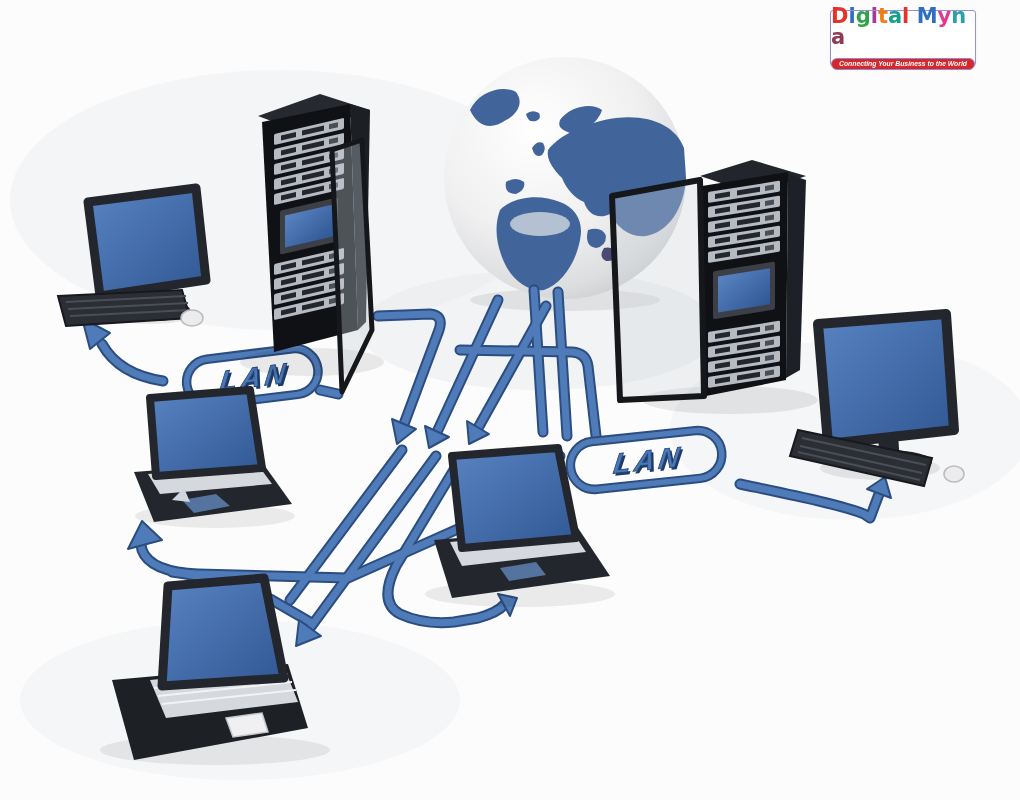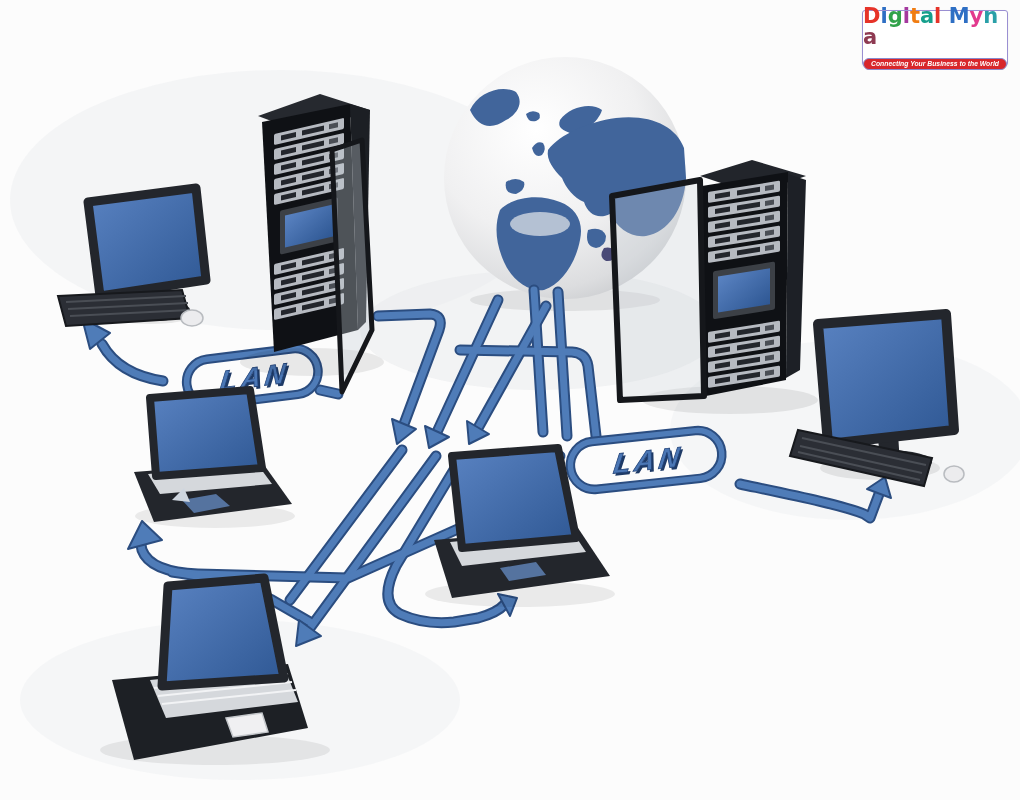--- a/index.html
+++ b/index.html
@@ -7,21 +7,21 @@
   svg{position:absolute;left:0;top:0;}
   
   .pipe-under{stroke:#2b4d80;stroke-width:11;fill:none;stroke-linecap:round;stroke-linejoin:round;}
   .pipe-over{stroke:#4f7cb8;stroke-width:7;fill:none;stroke-linecap:round;stroke-linejoin:round;}
   .arrow{fill:#4f7cb8;stroke:#2b4d80;stroke-width:2;stroke-linejoin:round;}
   .lan-rect-under{fill:none;stroke:#2b4d80;stroke-width:9.5;}
   .lan-rect-over{fill:none;stroke:#4f7cb8;stroke-width:5.5;}
   .lan-text-shadow{font:italic 700 28px "Liberation Sans",sans-serif;fill:#1e3a66;letter-spacing:4px;}
   .lan-text{font:italic 700 28px "Liberation Sans",sans-serif;fill:#4b77b5;stroke:#23447a;stroke-width:.8;letter-spacing:4px;}
   
-  .logo{position:absolute;left:862px;top:10px;width:144px;height:54px;background:#ffffff;
+  .logo{position:absolute;left:830px;top:10px;width:144px;height:54px;background:#ffffff;
         border:1.5px solid #9a8fd2;border-radius:3px;box-shadow:0 1px 2px rgba(0,0,0,.08);
         display:flex;flex-direction:column;align-items:center;justify-content:center;gap:10px;}
   .logo-title{font-family:"DejaVu Sans",sans-serif;font-weight:700;font-size:21px;line-height:21px;letter-spacing:0;}
   .logo-title span{display:inline-block;}
   .logo-tagline{background:#d8262b;border:1px solid #8a8acd;border-radius:7px;color:#ffffff;
         font-size:6.8px;font-weight:700;font-style:italic;line-height:10px;padding:0 7px;white-space:nowrap;}
 </style>
 </head>
 <body>
 

